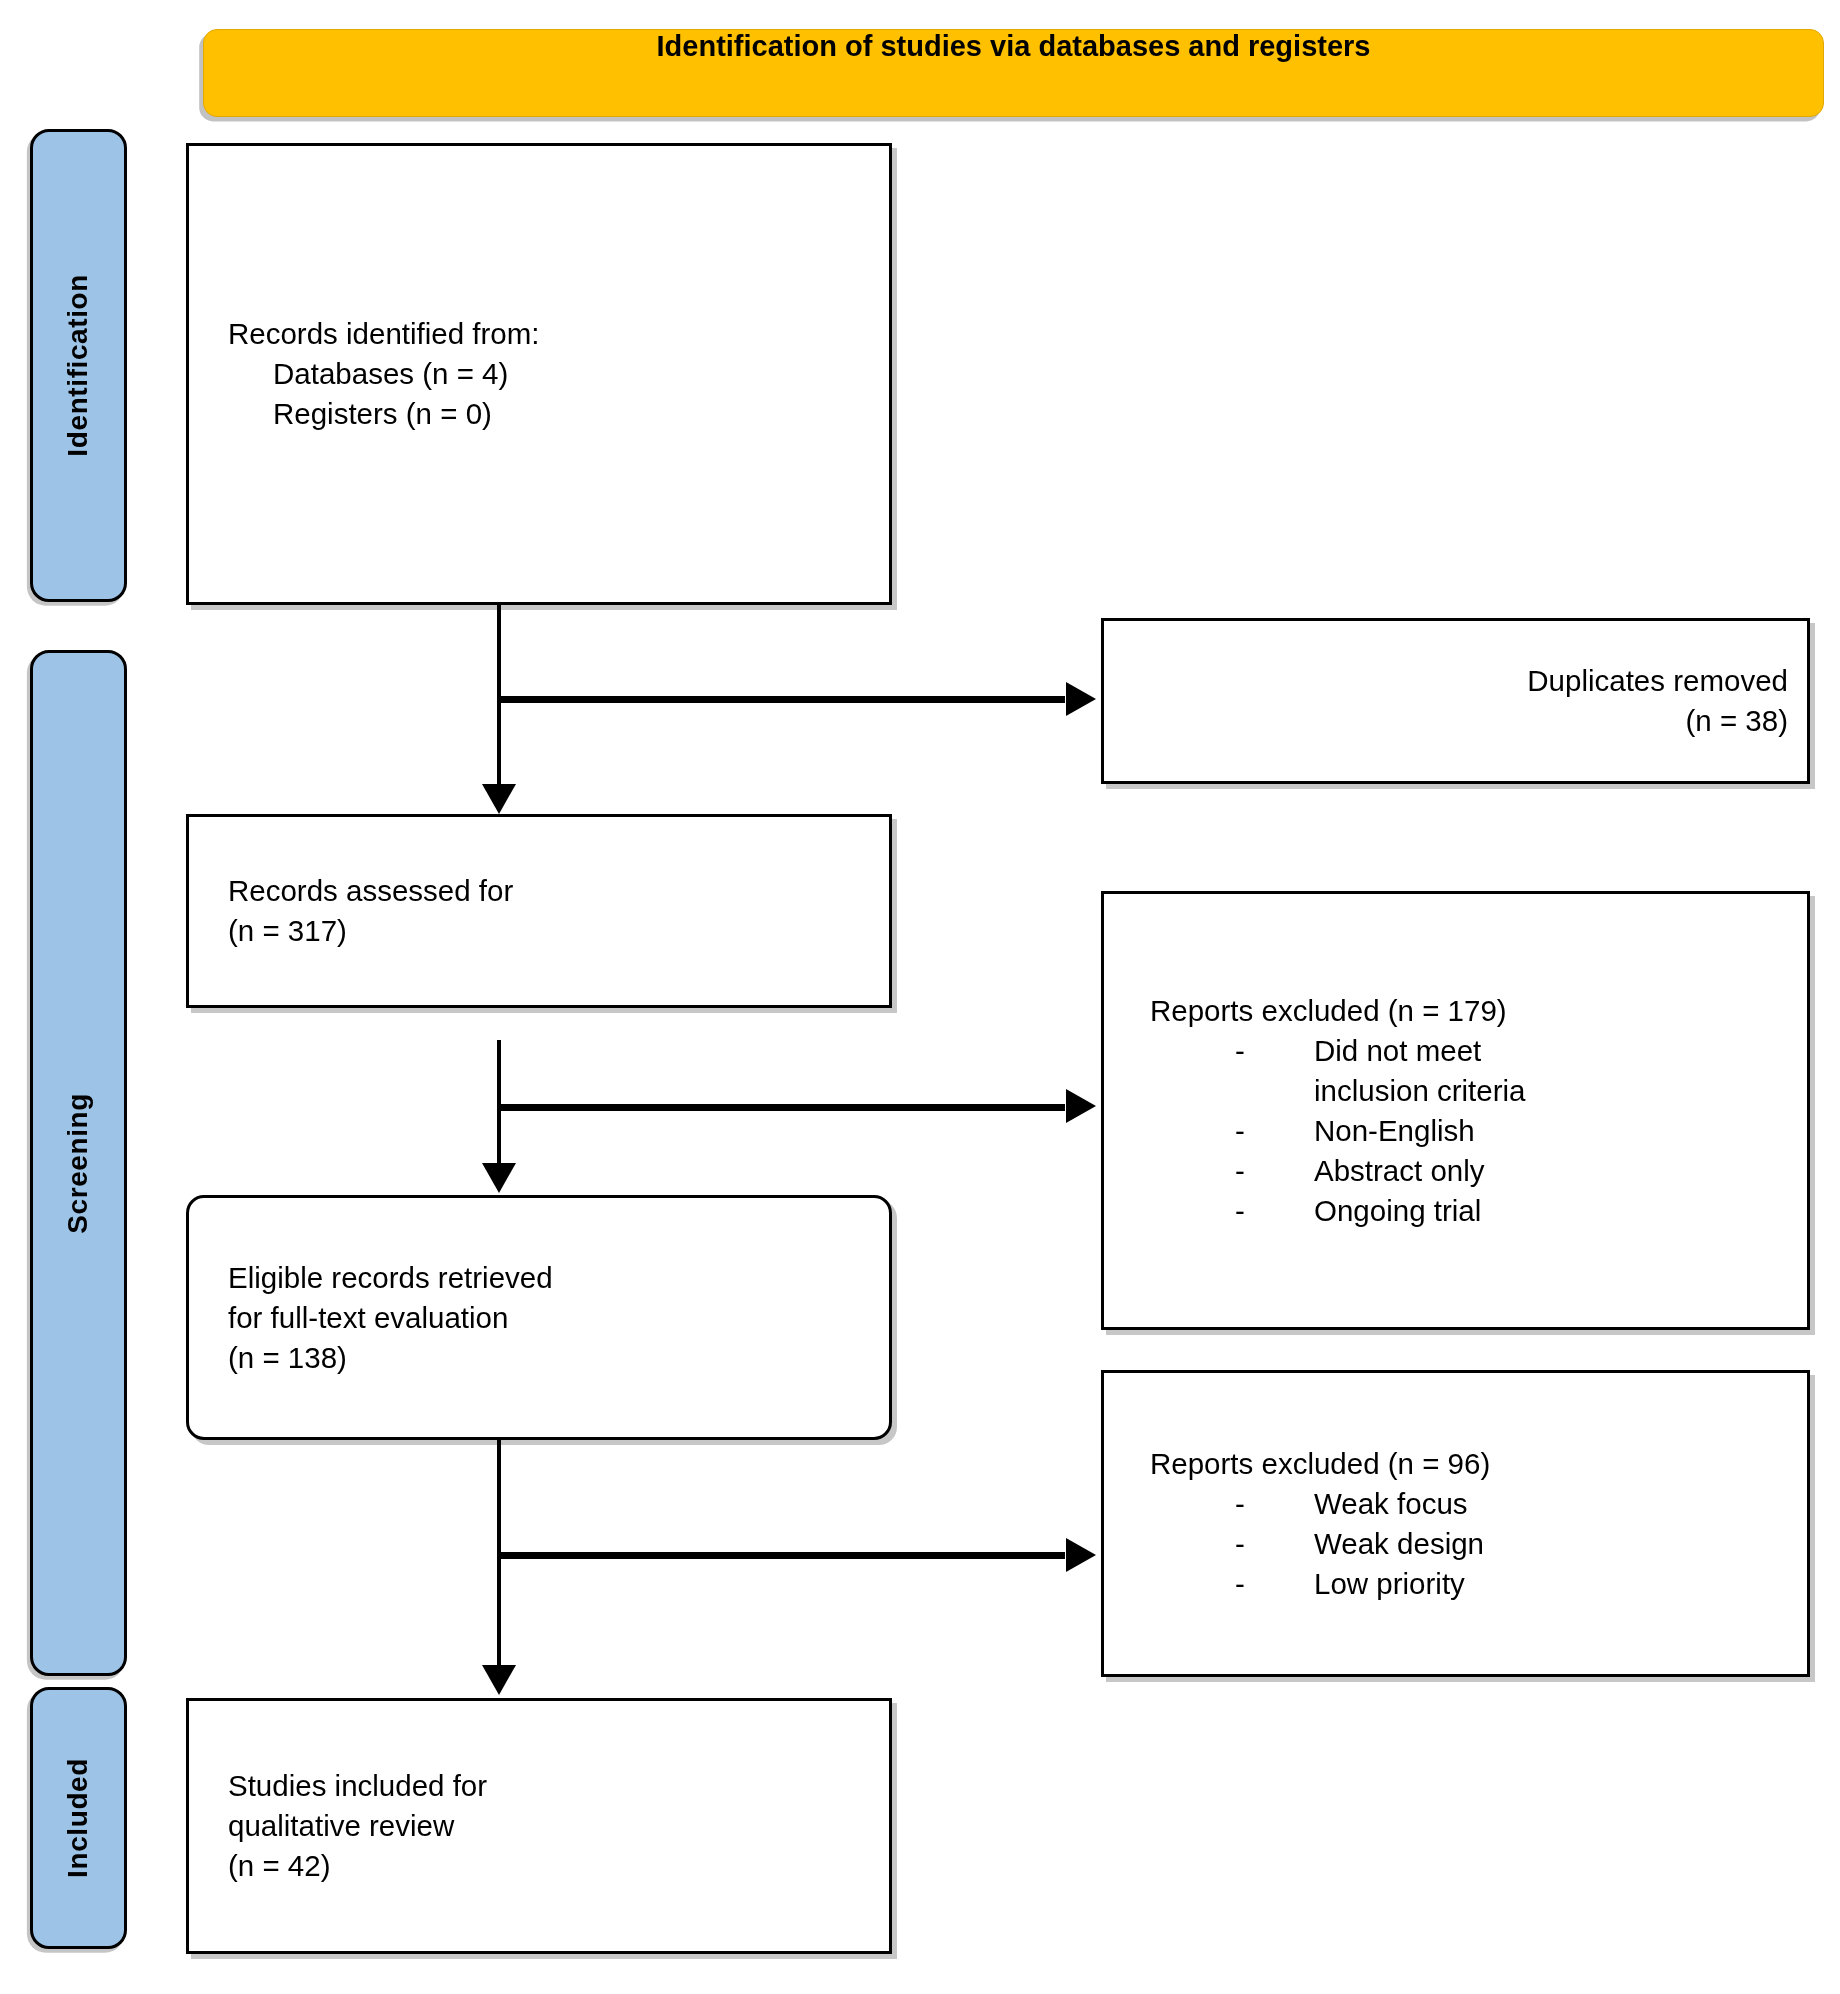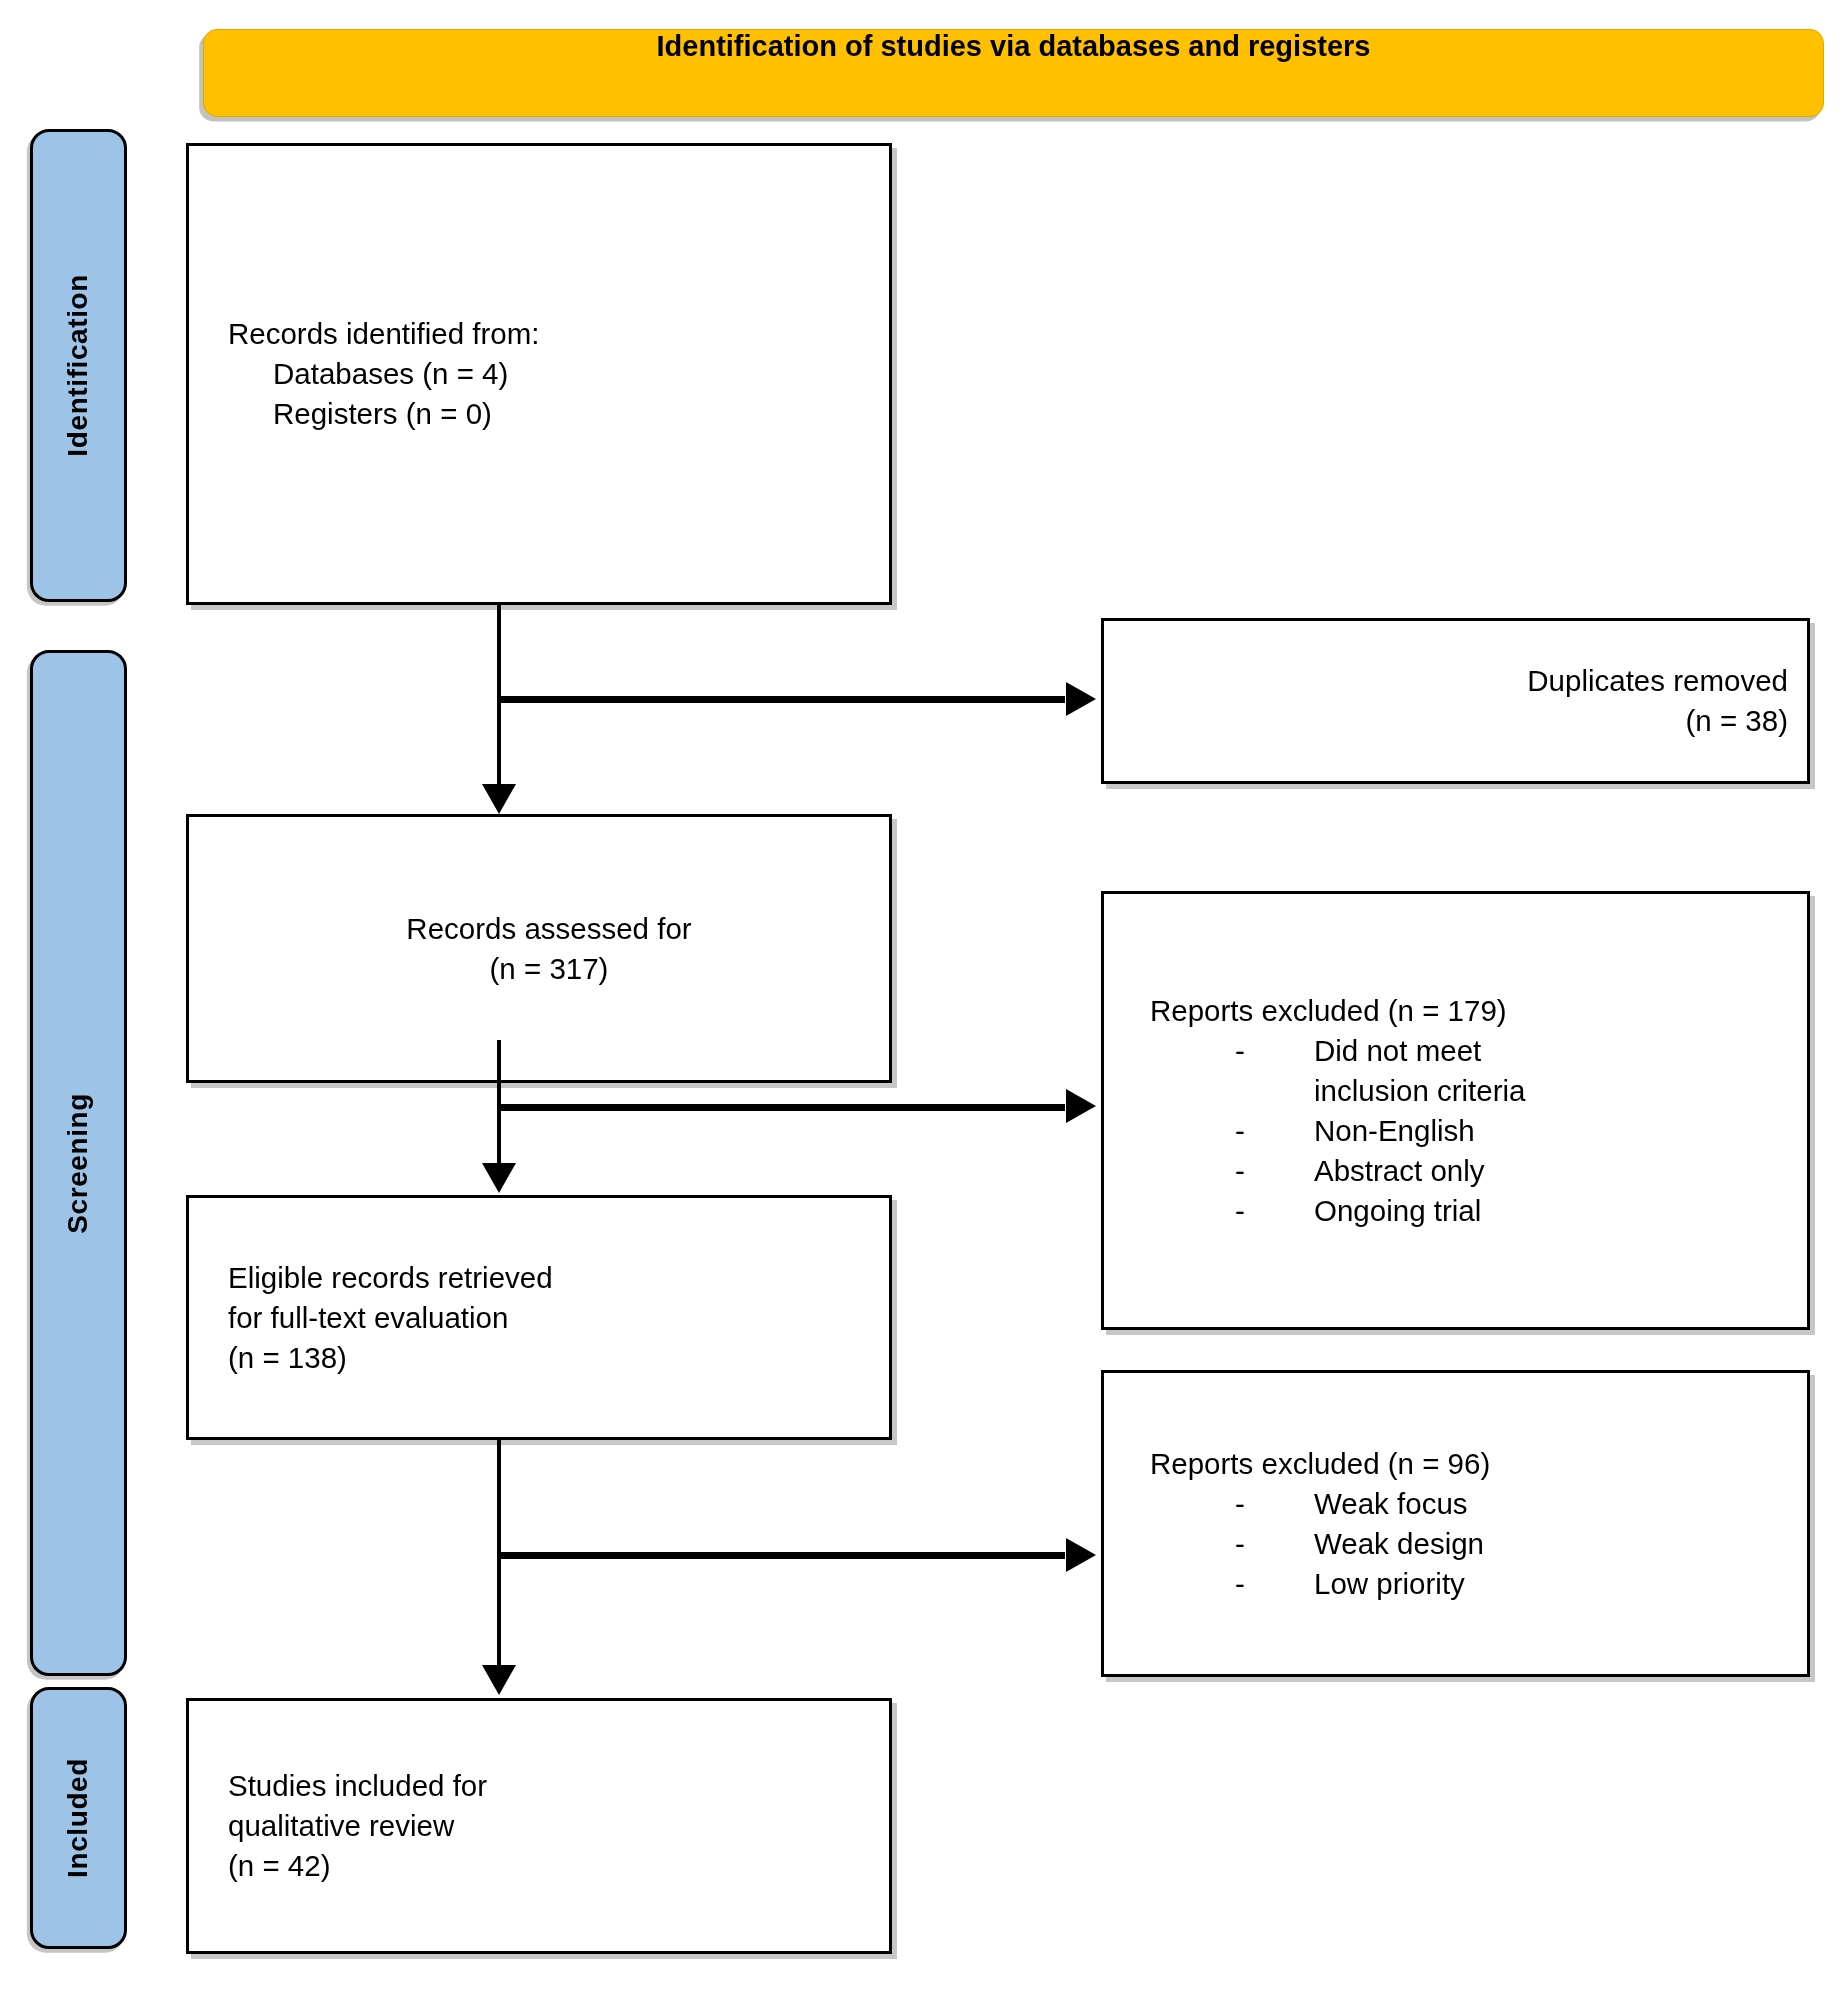--- a/index.html
+++ b/index.html
@@ -65,22 +65,22 @@
     flex-direction: column;
     justify-content: center;
     font-size: 29.5px;
     line-height: 40px;
     box-shadow: 5px 5px 0 rgba(130,130,130,0.45);
   }
   .main-box  { left: 186px;  width: 706px; padding-left: 39px; padding-right: 19px; }
   .side-box  { left: 1101px; width: 709px; padding-left: 46px; padding-right: 19px; }
 
   .box-records-identified { top: 143px;  height: 462px; }
-  .box-records-assessed   { top: 814px; height: 269px; text-align: center; }
-  .box-eligible-records   { top: 1195px; height: 245px; }
+  .box-records-assessed   { top: 814px; height: 194px; }
+  .box-eligible-records   { top: 1195px; height: 245px; border-radius: 18px; }
   .box-studies-included   { top: 1698px; height: 256px; }
 
   .box-duplicates-removed        { top: 618px;  height: 166px; align-items: flex-end; }
   .box-reports-excluded-screen   { top: 891px; height: 439px; }
   .box-reports-excluded-fulltext { top: 1370px; height: 307px; }
 
   .indent { padding-left: 45px; }
 
   .bullet-row {
     display: flex;

